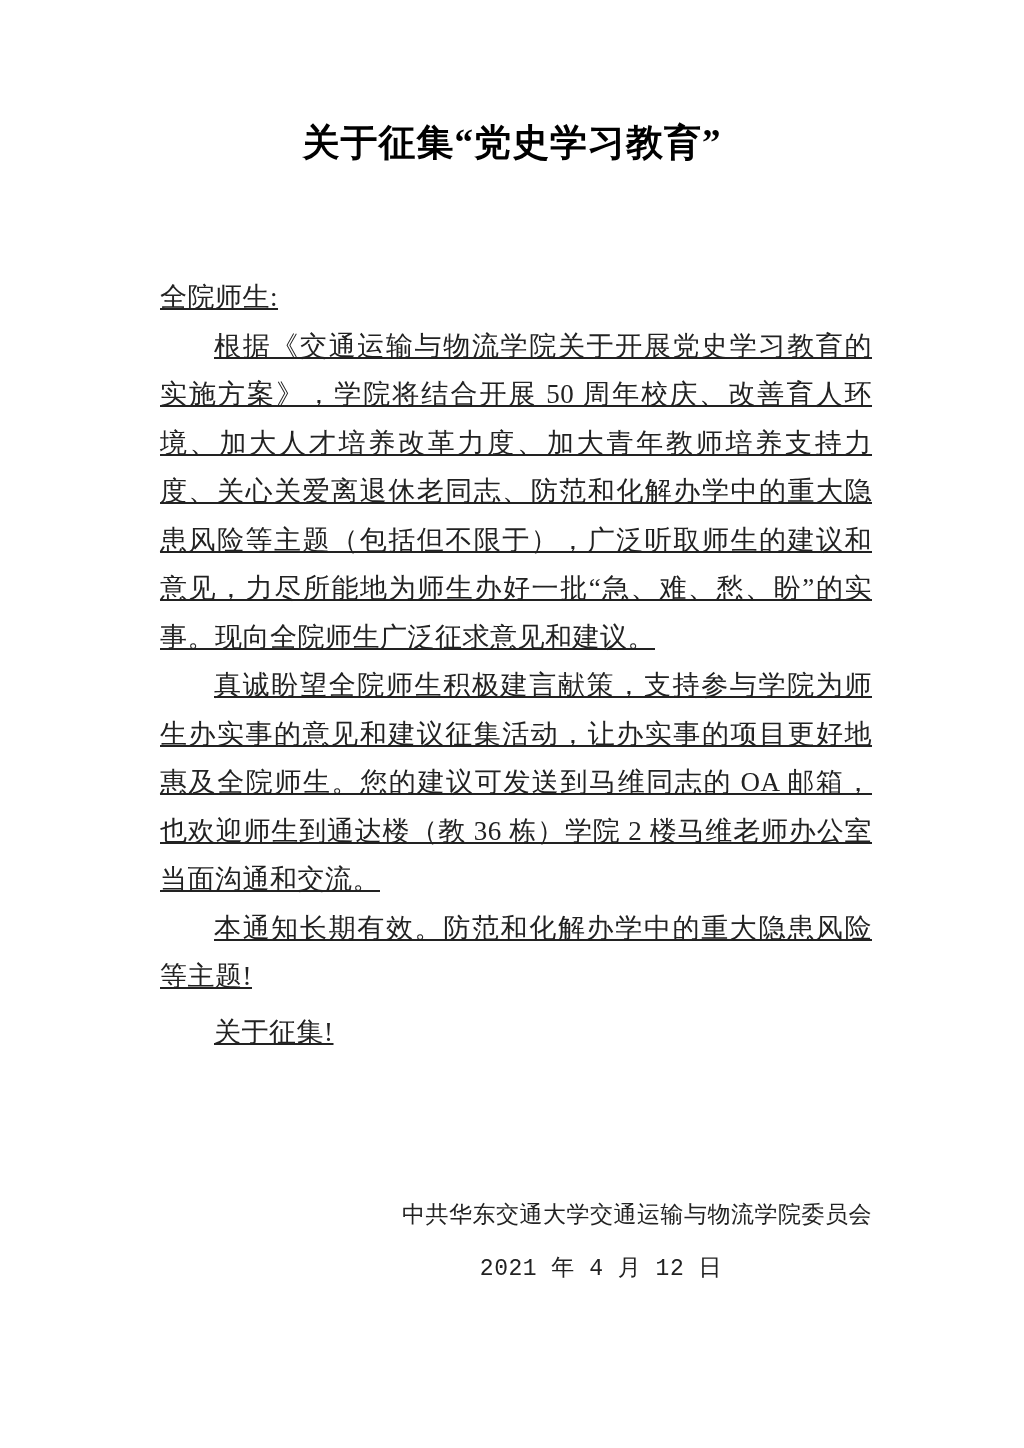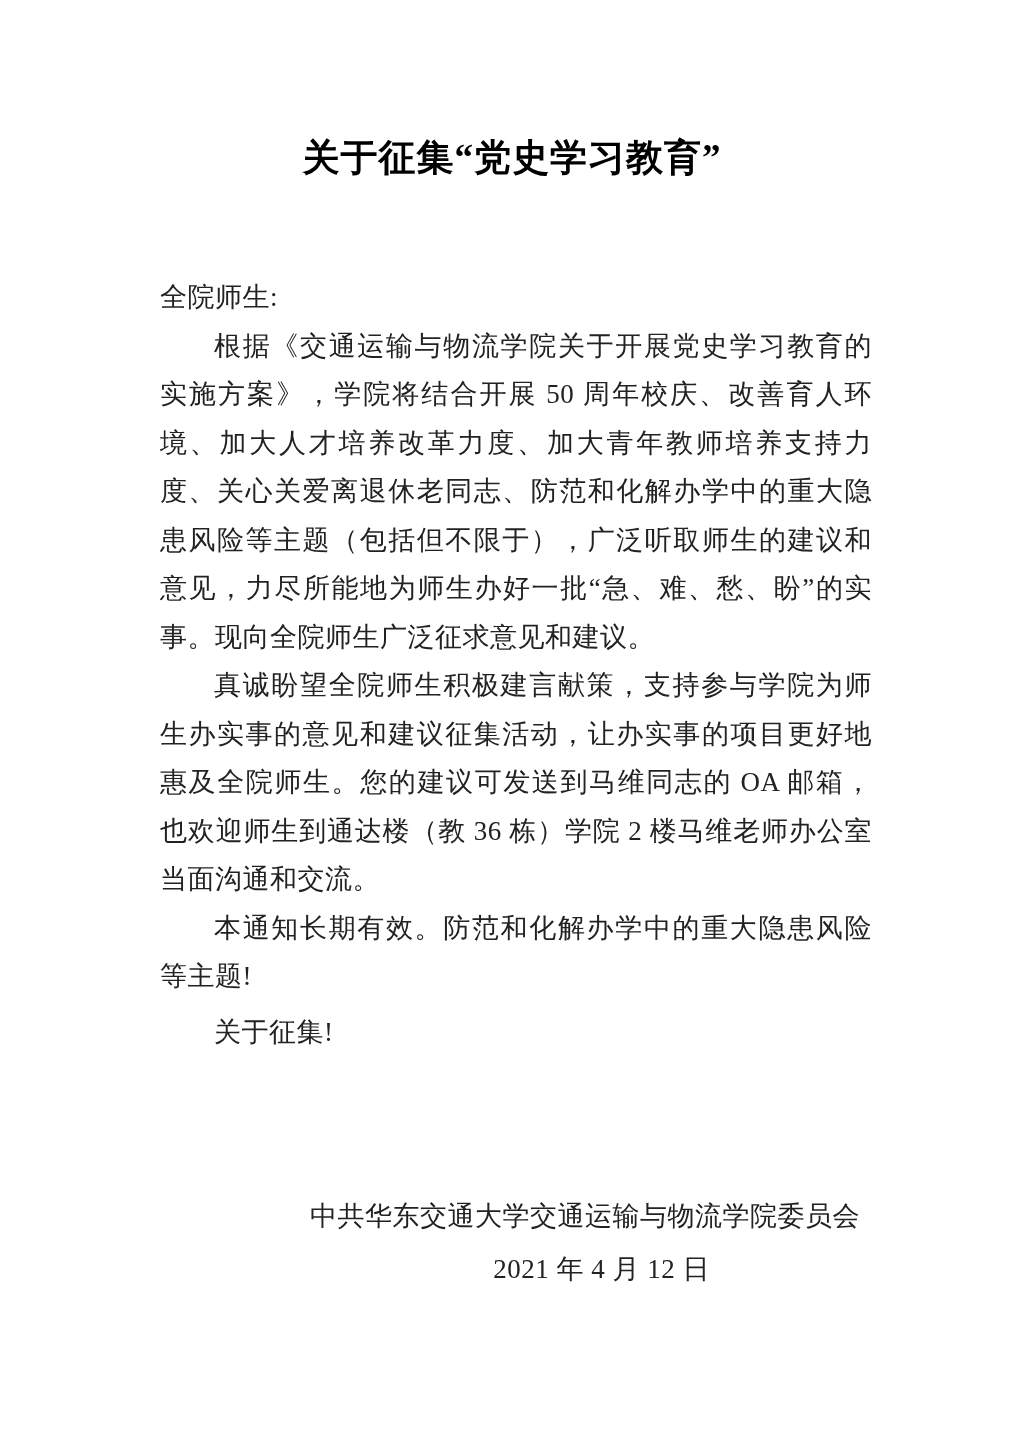--- a/index.html
+++ b/index.html
@@ -14,21 +14,21 @@
     background: #ffffff;
     font-family: "Liberation Serif", "DejaVu Serif", serif;
     color: #222222;
     overflow: hidden;
   }
   .title {
     position: absolute;
     top: 118px;
     left: 0;
     right: 0;
-    margin: 15px;
+    margin: 0;
     text-align: center;
     font-size: 37px;
     line-height: 49px;
     font-weight: bold;
     color: #000000;
     letter-spacing: 1px;
   }
   .title .title-line {
     display: block;
   }
@@ -38,35 +38,37 @@
     left: 160px;
     width: 712px;
     font-size: 27px;
     line-height: 48.5px;
     text-align: justify;
     letter-spacing: 0.5px;
   }
   .content p {
     margin: 0;
     text-indent: 2em;
+    text-decoration: underline;
   }
   .content p.salutation {
     text-indent: 0;
   }
   .content p.closing {
     margin-top: 7px;
   }
   .signature-block {
     position: absolute;
     top: 1192px;
-    left: 148px;
+    left: 160px;
     width: 712px;
-    font-size: 27px;
+    font-size: 23px;
     line-height: 48.5px;
     letter-spacing: 0.5px;
+    font-family: Liberation Mono, monospace;
   }
   .sign-line {
     text-align: right;
   }
   .date-line {
     text-align: right;
     padding-right: 150px;
     margin-top: 4px;
   }
 </style>

